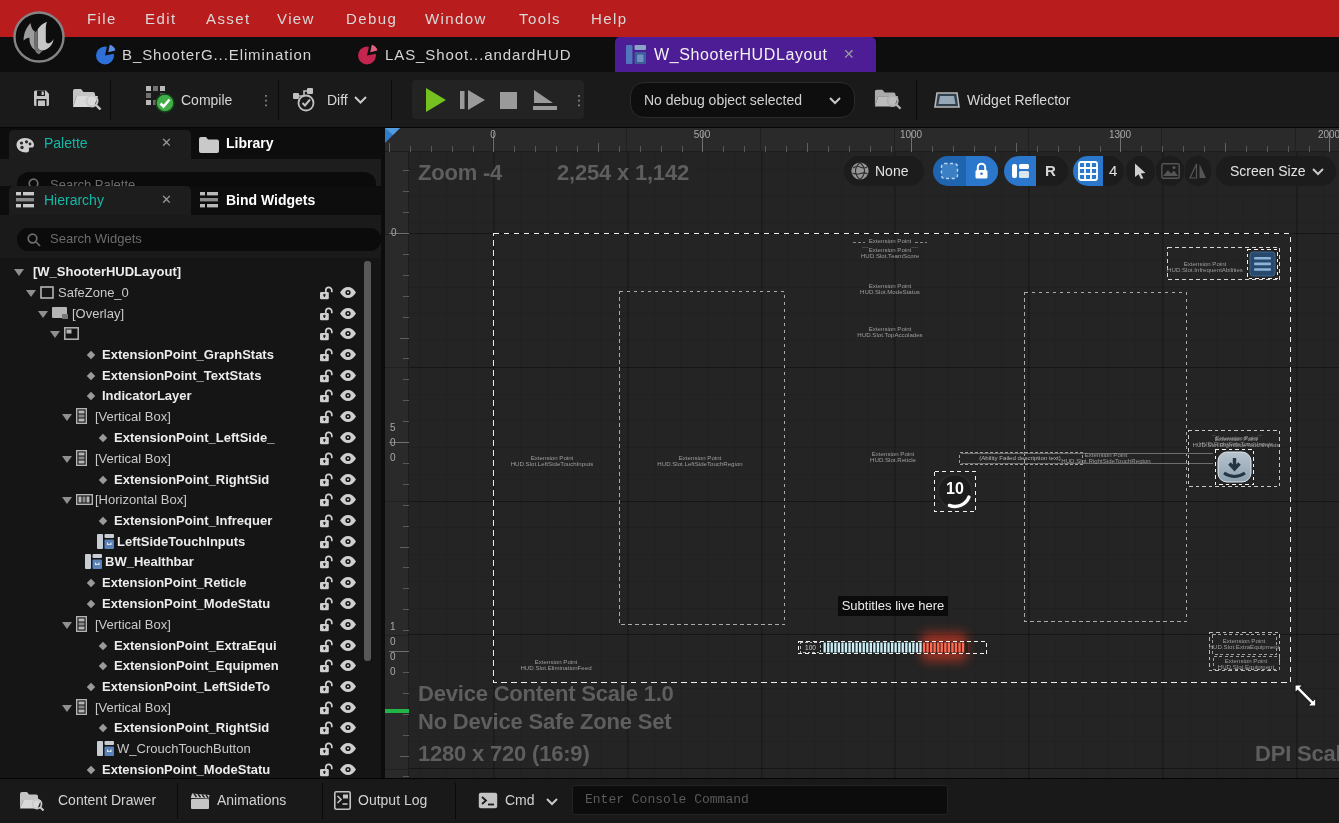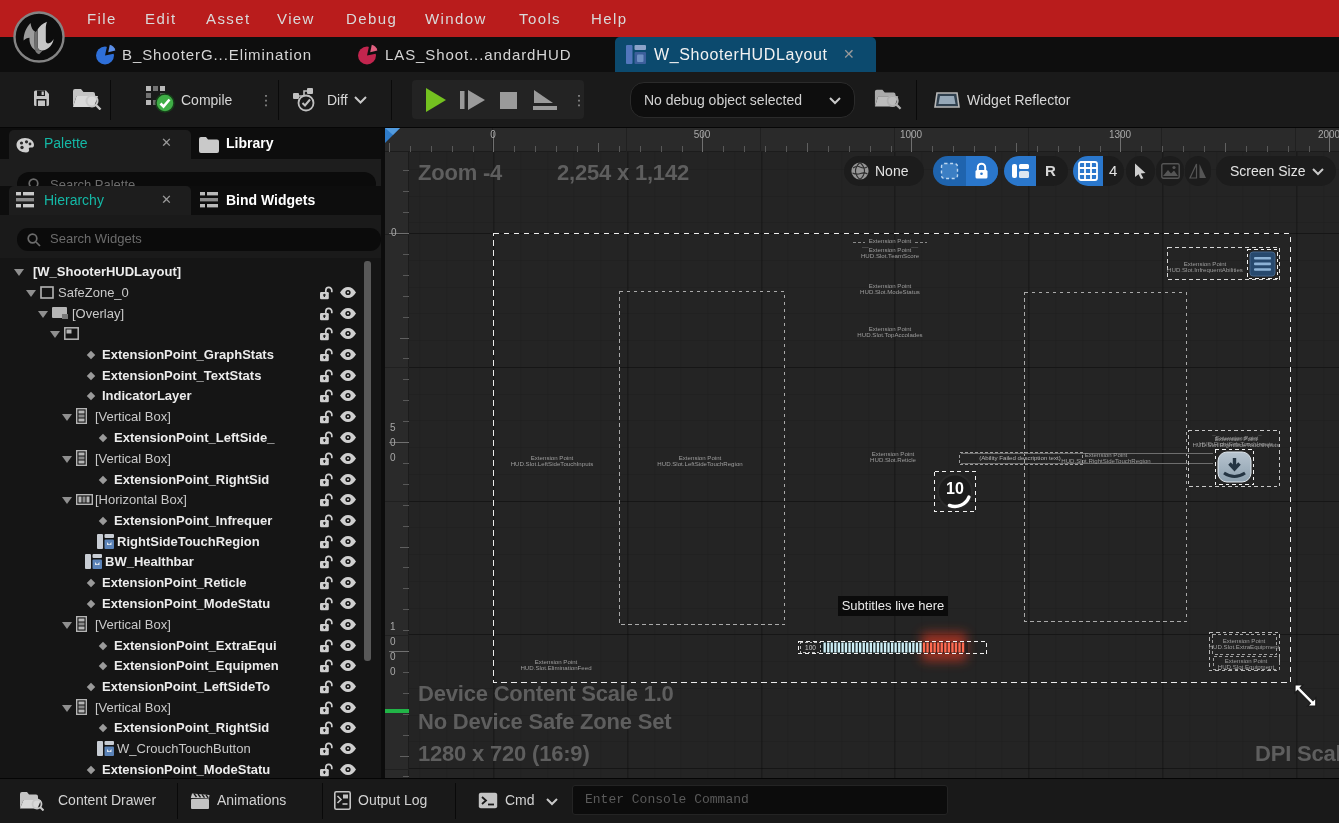--- a/index.html
+++ b/index.html
@@ -8,21 +8,21 @@
   #app { position:relative; width:1339px; height:823px; }
 
   
   #menubar { position:absolute; left:0; top:0; width:1339px; height:37px; background:#b91c1c; }
   .menu-item { position:absolute; top:0; height:37px; line-height:38px; color:#d9d9d9; font-size:15px; letter-spacing:1.4px; }
   #logo { position:absolute; left:11px; top:9px; width:56px; height:56px; z-index:5; }
 
   
   #tabrow { position:absolute; left:0; top:37px; width:1339px; height:35px; background:#0e0e0e; }
   .doctab { position:absolute; top:0; height:35px; color:#d5d5d5; font-size:15px; letter-spacing:0.9px; }
-  #activetab { position:absolute; left:615px; top:0; width:261px; height:35px; background:#0c4a6e; border-radius:5px 5px 0 0; }
+  #activetab { position:absolute; left:615px; top:0; width:261px; height:35px; background:#4c1d95; border-radius:5px 5px 0 0; }
 
   
   #toolbar { position:absolute; left:0; top:72px; width:1339px; height:56px; background:#1a1a1a; border-bottom:1px solid #060606; }
   .tb-sep { position:absolute; top:8px; width:1px; height:40px; background:#0a0a0a; }
   .tb-text { position:absolute; color:#d6d6d6; font-size:14px; line-height:56px; top:0; }
 
   
   #leftpanel { position:absolute; left:0; top:128px; width:381px; height:650px; background:#121212; }
   .ptab { position:absolute; background:#1d1d1d; border-radius:5px 5px 0 0; }
   .ptab-label { position:absolute; color:#14b8a6; font-size:14px; }
@@ -439,21 +439,21 @@
             <circle cx="9" cy="6.5" r="1.1" fill="#cfcfcf"></circle>
           </svg>
         </div>
       <div class="trow" style="top:273px;">
           <svg class="abs" style="left:97px;top:3px;" width="17" height="15" viewBox="0 0 17 15">
             <rect x="0" y="0" width="6" height="15" rx="1" fill="#c8cdd4"></rect>
             <rect x="7.5" y="0" width="9.5" height="4" rx="1" fill="#c8cdd4"></rect>
             <rect x="7.5" y="5.5" width="9.5" height="9.5" rx="1" fill="#5b83b8"></rect>
             <path d="M10 8 l2.2 2.4 L14.5 8 v3 h-4.5 Z" fill="#dfe6ee"></path>
           </svg>
-          <div class="abs" style="left:117px;top:0;width:201px;overflow:hidden;"><b>RightSideTouchRegion</b></div>
+          <div class="abs" style="left:117px;top:0;width:201px;overflow:hidden;"><b>LeftSideTouchInputs</b></div>
           <svg class="abs" style="left:319px;top:4px;" width="15" height="14" viewBox="0 0 15 14">
             <path d="M6.8 6 V4.4 a3 3 0 0 1 6 0 V6.2" fill="none" stroke="#cfcfcf" stroke-width="1.7"></path>
             <rect x="1" y="6" width="8.8" height="7.2" rx="1.2" fill="#cfcfcf"></rect>
             <circle cx="5.4" cy="9" r="1.2" fill="#222"></circle>
             <rect x="4.8" y="9" width="1.2" height="2" fill="#222"></rect>
           </svg>
           <svg class="abs" style="left:339px;top:4px;" width="18" height="13" viewBox="0 0 18 13">
             <path d="M1 6.5 C3.5 2.5 6 1 9 1 C12 1 14.5 2.5 17 6.5 C14.5 10.5 12 12 9 12 C6 12 3.5 10.5 1 6.5 Z" fill="#cfcfcf"></path>
             <circle cx="9" cy="6.5" r="2.6" fill="#151515"></circle>
             <circle cx="9" cy="6.5" r="1.1" fill="#cfcfcf"></circle>

